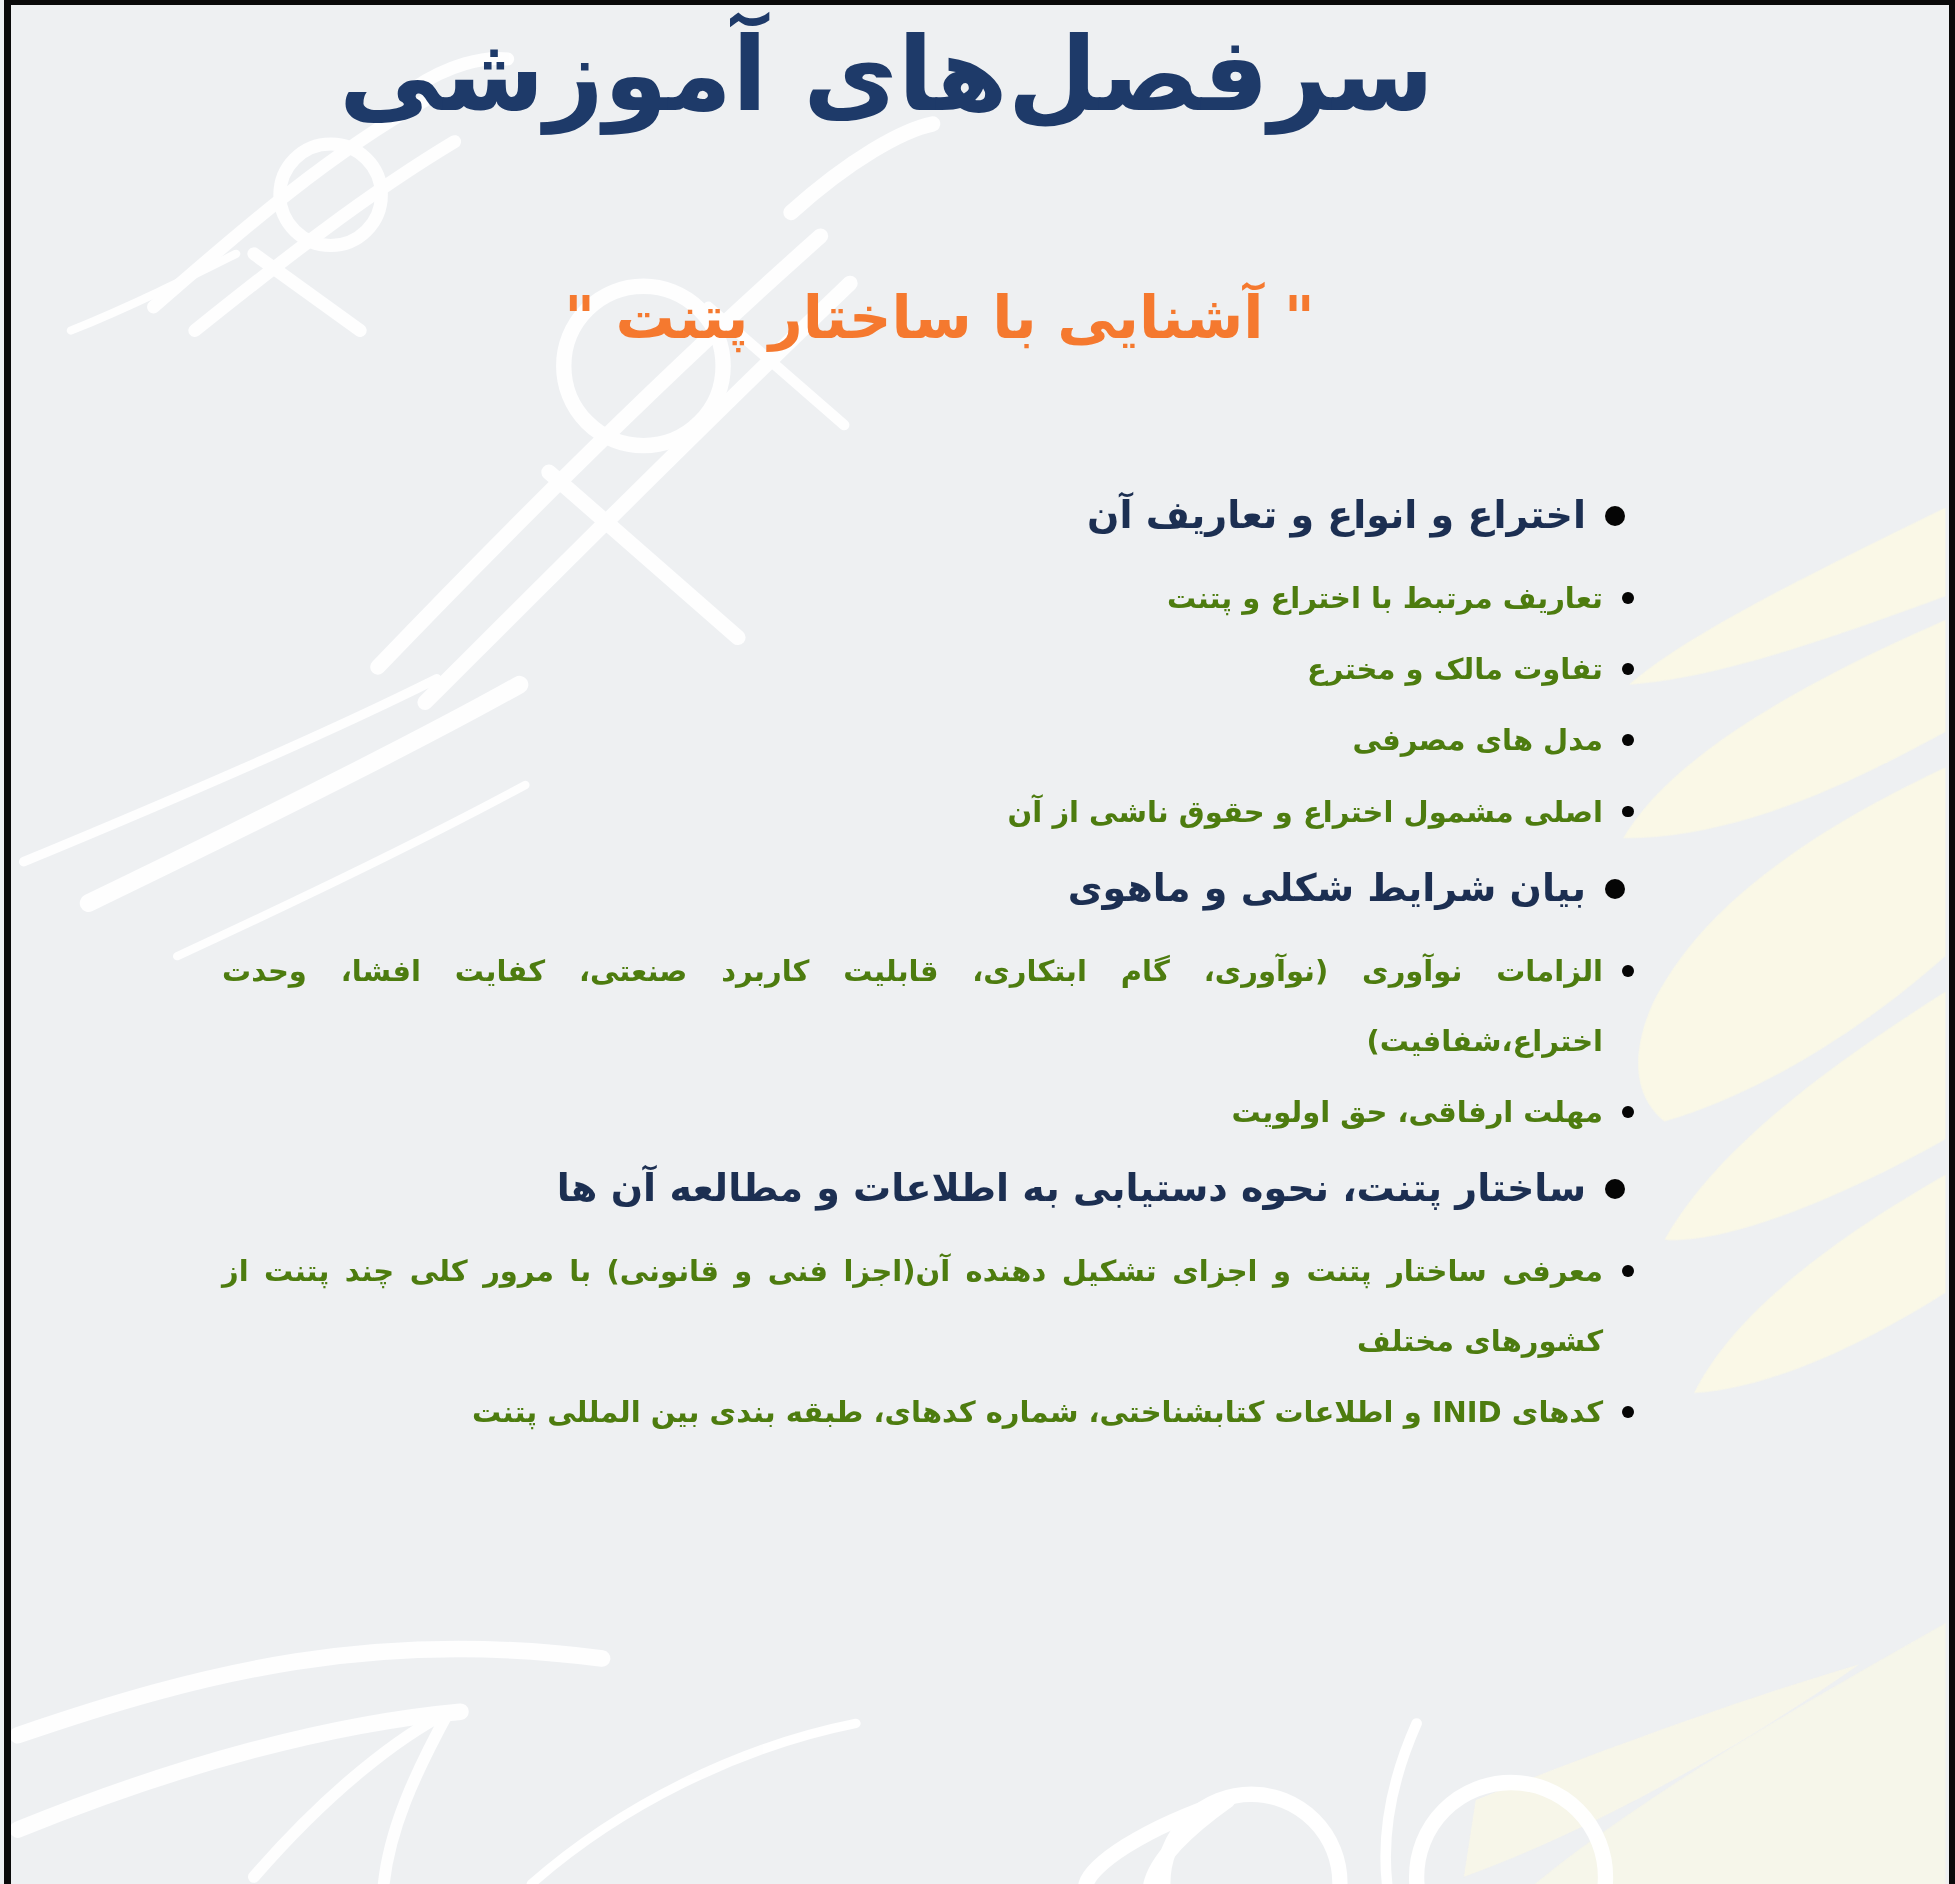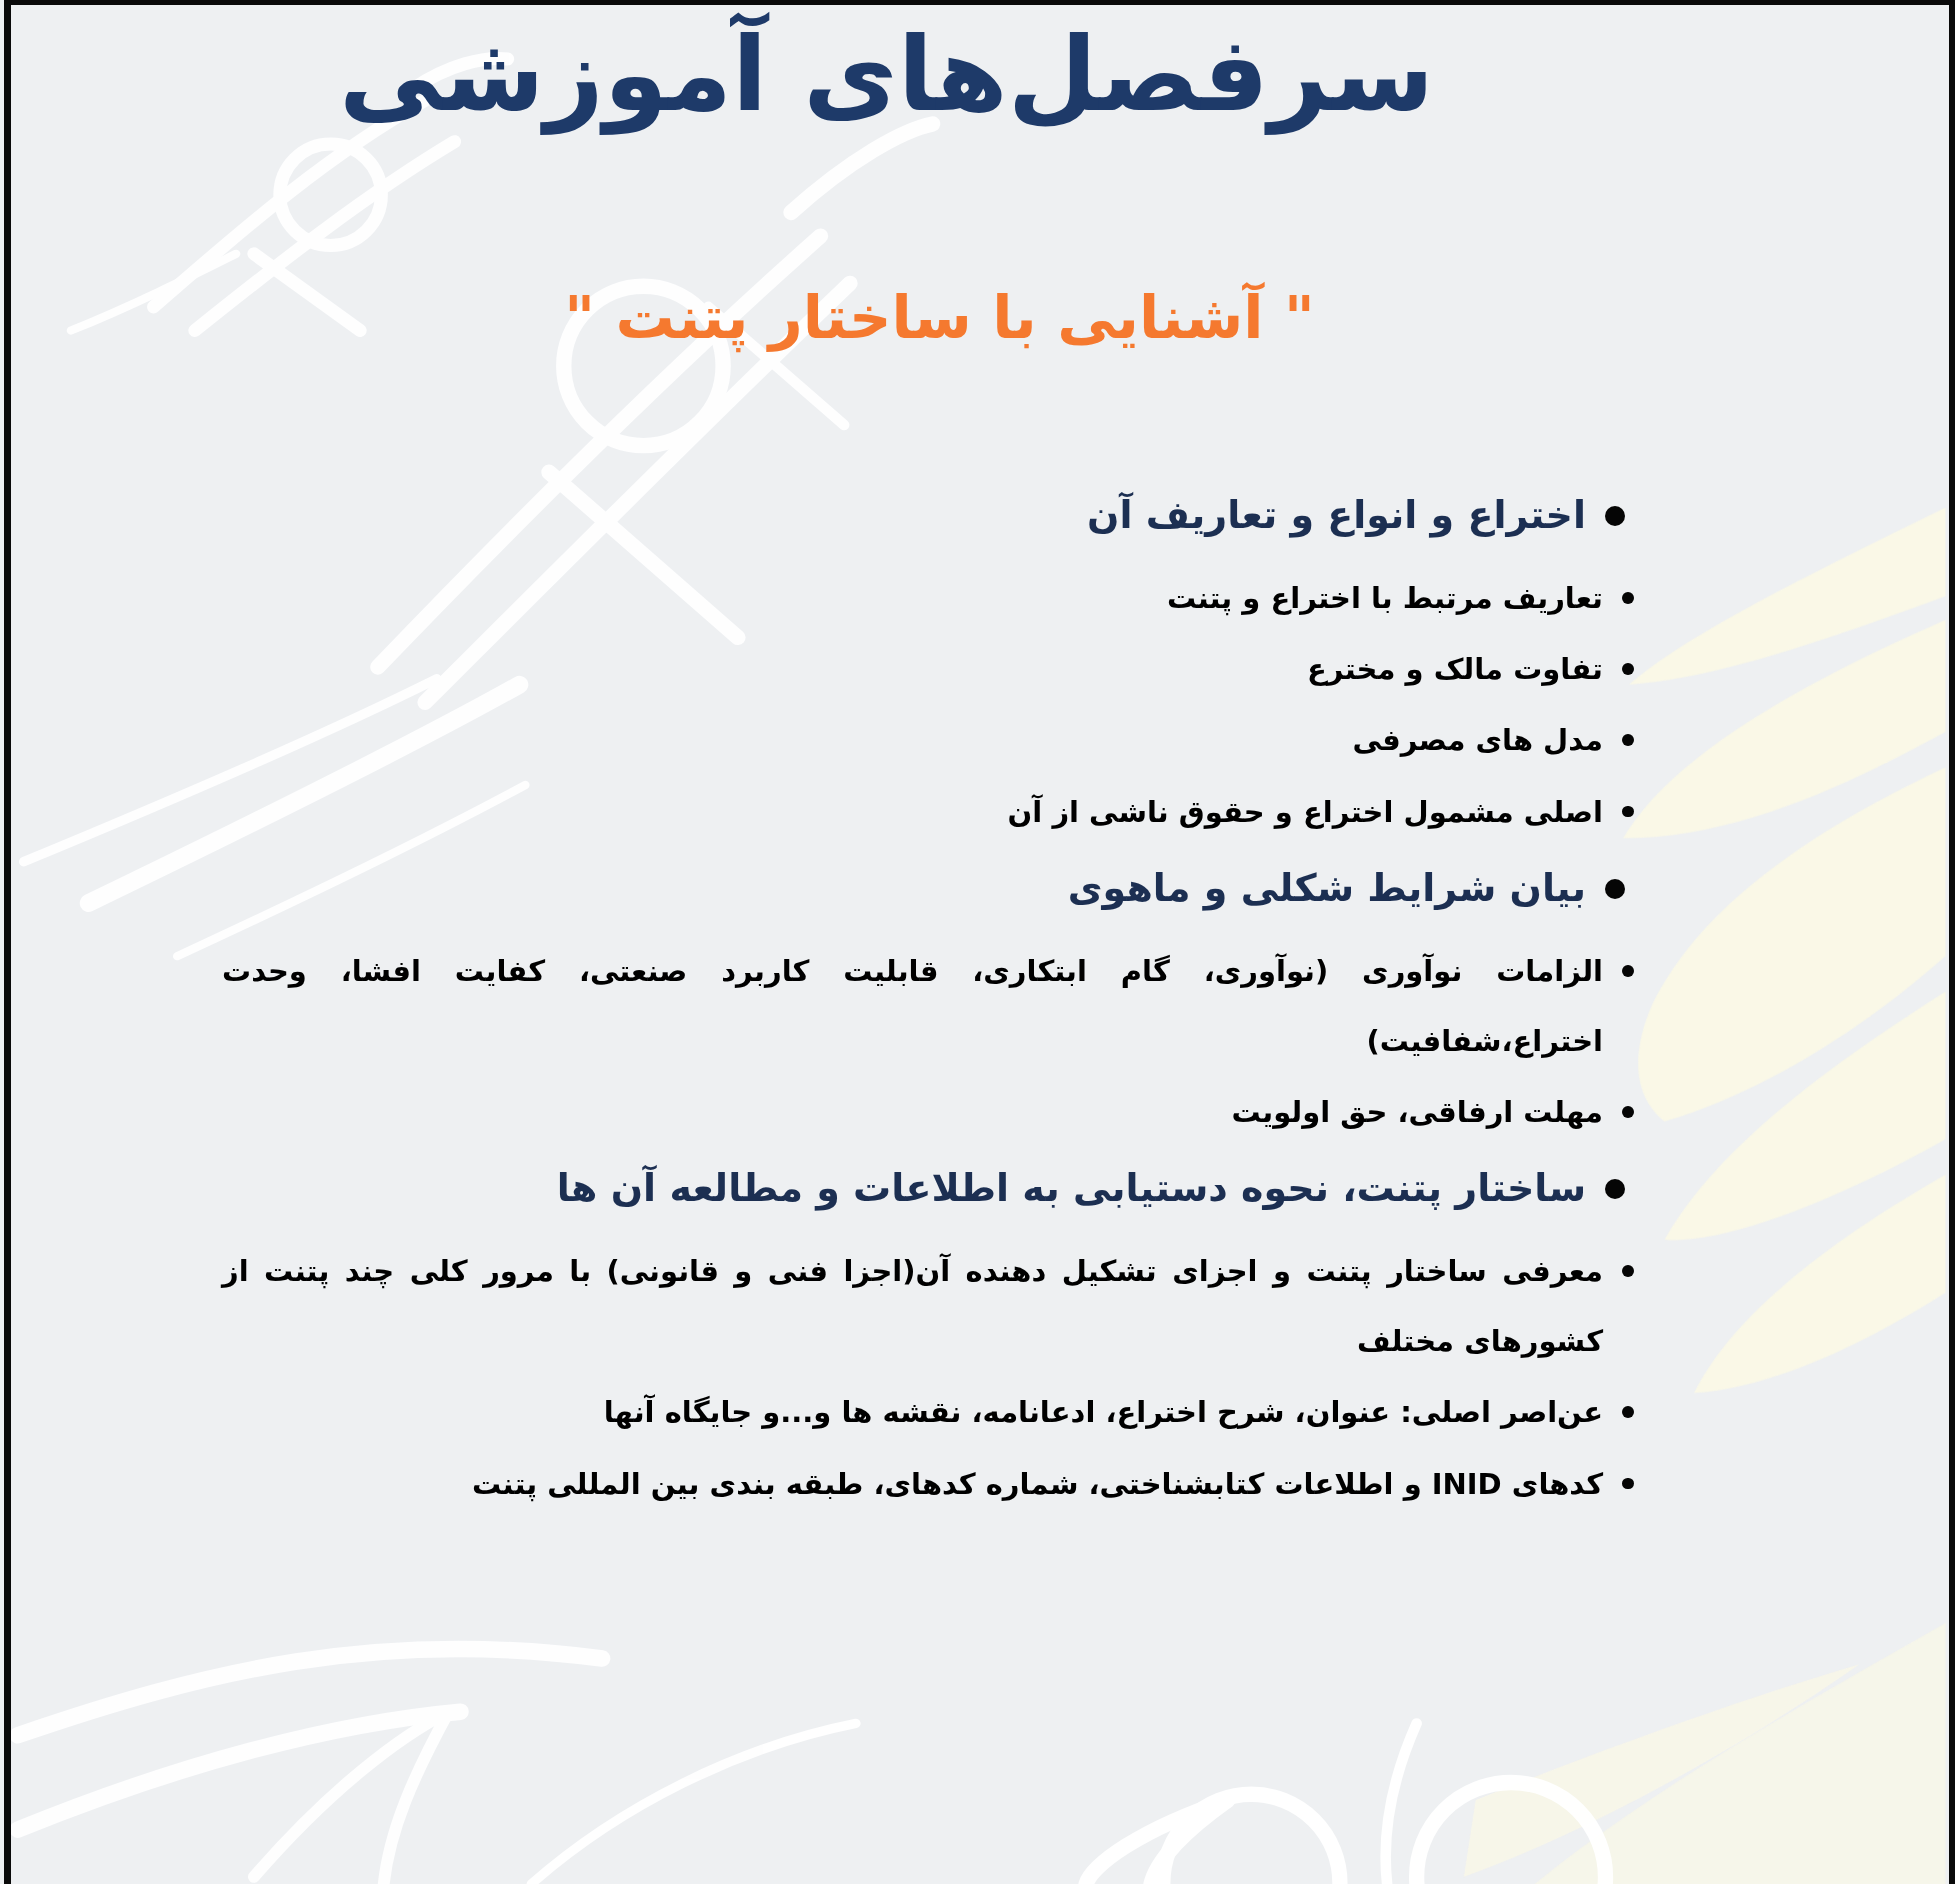--- a/index.html
+++ b/index.html
@@ -45,21 +45,21 @@
   ul.topics li .dot{
     position:absolute;display:block;border-radius:50%;background:#050505;
   }
   li.lvl1{
     font-size:38px;line-height:81px;margin-bottom:7px;
     color:#1c2f52;padding-right:54px;
   }
   li.lvl1 .dot{width:20px;height:20px;right:15.3px;top:31px;}
   li.lvl2{
     font-size:29px;line-height:70px;margin-bottom:1.2px;
-    color:#000000;padding-right:37px;
+    color:#4d7c0f;padding-right:37px;
   }
   li.lvl2 .dot{width:11.8px;height:11.8px;right:5.9px;top:29px;}
 </style>
 </head>
 <body>
 
 <svg id="decor" width="1955" height="1884" viewBox="0 0 3312 3192" xmlns="http://www.w3.org/2000/svg">
 
   <g fill="#faf8e6" opacity="0.95">
     <path d="M3296 860 C 3050 980 2850 1080 2760 1160 C 2900 1150 3080 1090 3296 1010 Z"></path>
@@ -121,17 +121,16 @@
       <li class="item lvl1"><span class="dot"></span><span>اختراع و انواع و تعاریف آن</span></li>
       <li class="item lvl2"><span class="dot"></span><span>تعاریف مرتبط با اختراع و پتنت</span></li>
       <li class="item lvl2"><span class="dot"></span><span>تفاوت مالک و مخترع</span></li>
       <li class="item lvl2"><span class="dot"></span><span>مدل های مصرفی</span></li>
       <li class="item lvl2"><span class="dot"></span><span>اصلی مشمول اختراع و حقوق ناشی از آن</span></li>
       <li class="item lvl1"><span class="dot"></span><span>بیان شرایط شکلی و ماهوی</span></li>
       <li class="item lvl2"><span class="dot"></span><span>الزامات نوآوری (نوآوری، گام ابتکاری، قابلیت کاربرد صنعتی، کفایت افشا، وحدت اختراع،شفافیت)</span></li>
       <li class="item lvl2"><span class="dot"></span><span>مهلت ارفاقی، حق اولویت</span></li>
       <li class="item lvl1"><span class="dot"></span><span>ساختار پتنت، نحوه دستیابی به اطلاعات و مطالعه آن ها</span></li>
       <li class="item lvl2"><span class="dot"></span><span>معرفی ساختار پتنت و اجزای تشکیل دهنده آن(اجزا فنی و قانونی) با مرور کلی چند پتنت از کشورهای مختلف</span></li>
-      <li class="item lvl2"><span class="dot"></span><span>عن‌اصر اصلی: عنوان، شرح اختراع، ادعانامه، نقشه ها و...و جایگاه آنها</span></li>
       <li class="item lvl2"><span class="dot"></span><span>کدهای INID و اطلاعات کتابشناختی، شماره کدهای، طبقه بندی بین المللی پتنت</span></li>
     </ul>
 </div>
 
 
 </body></html>

